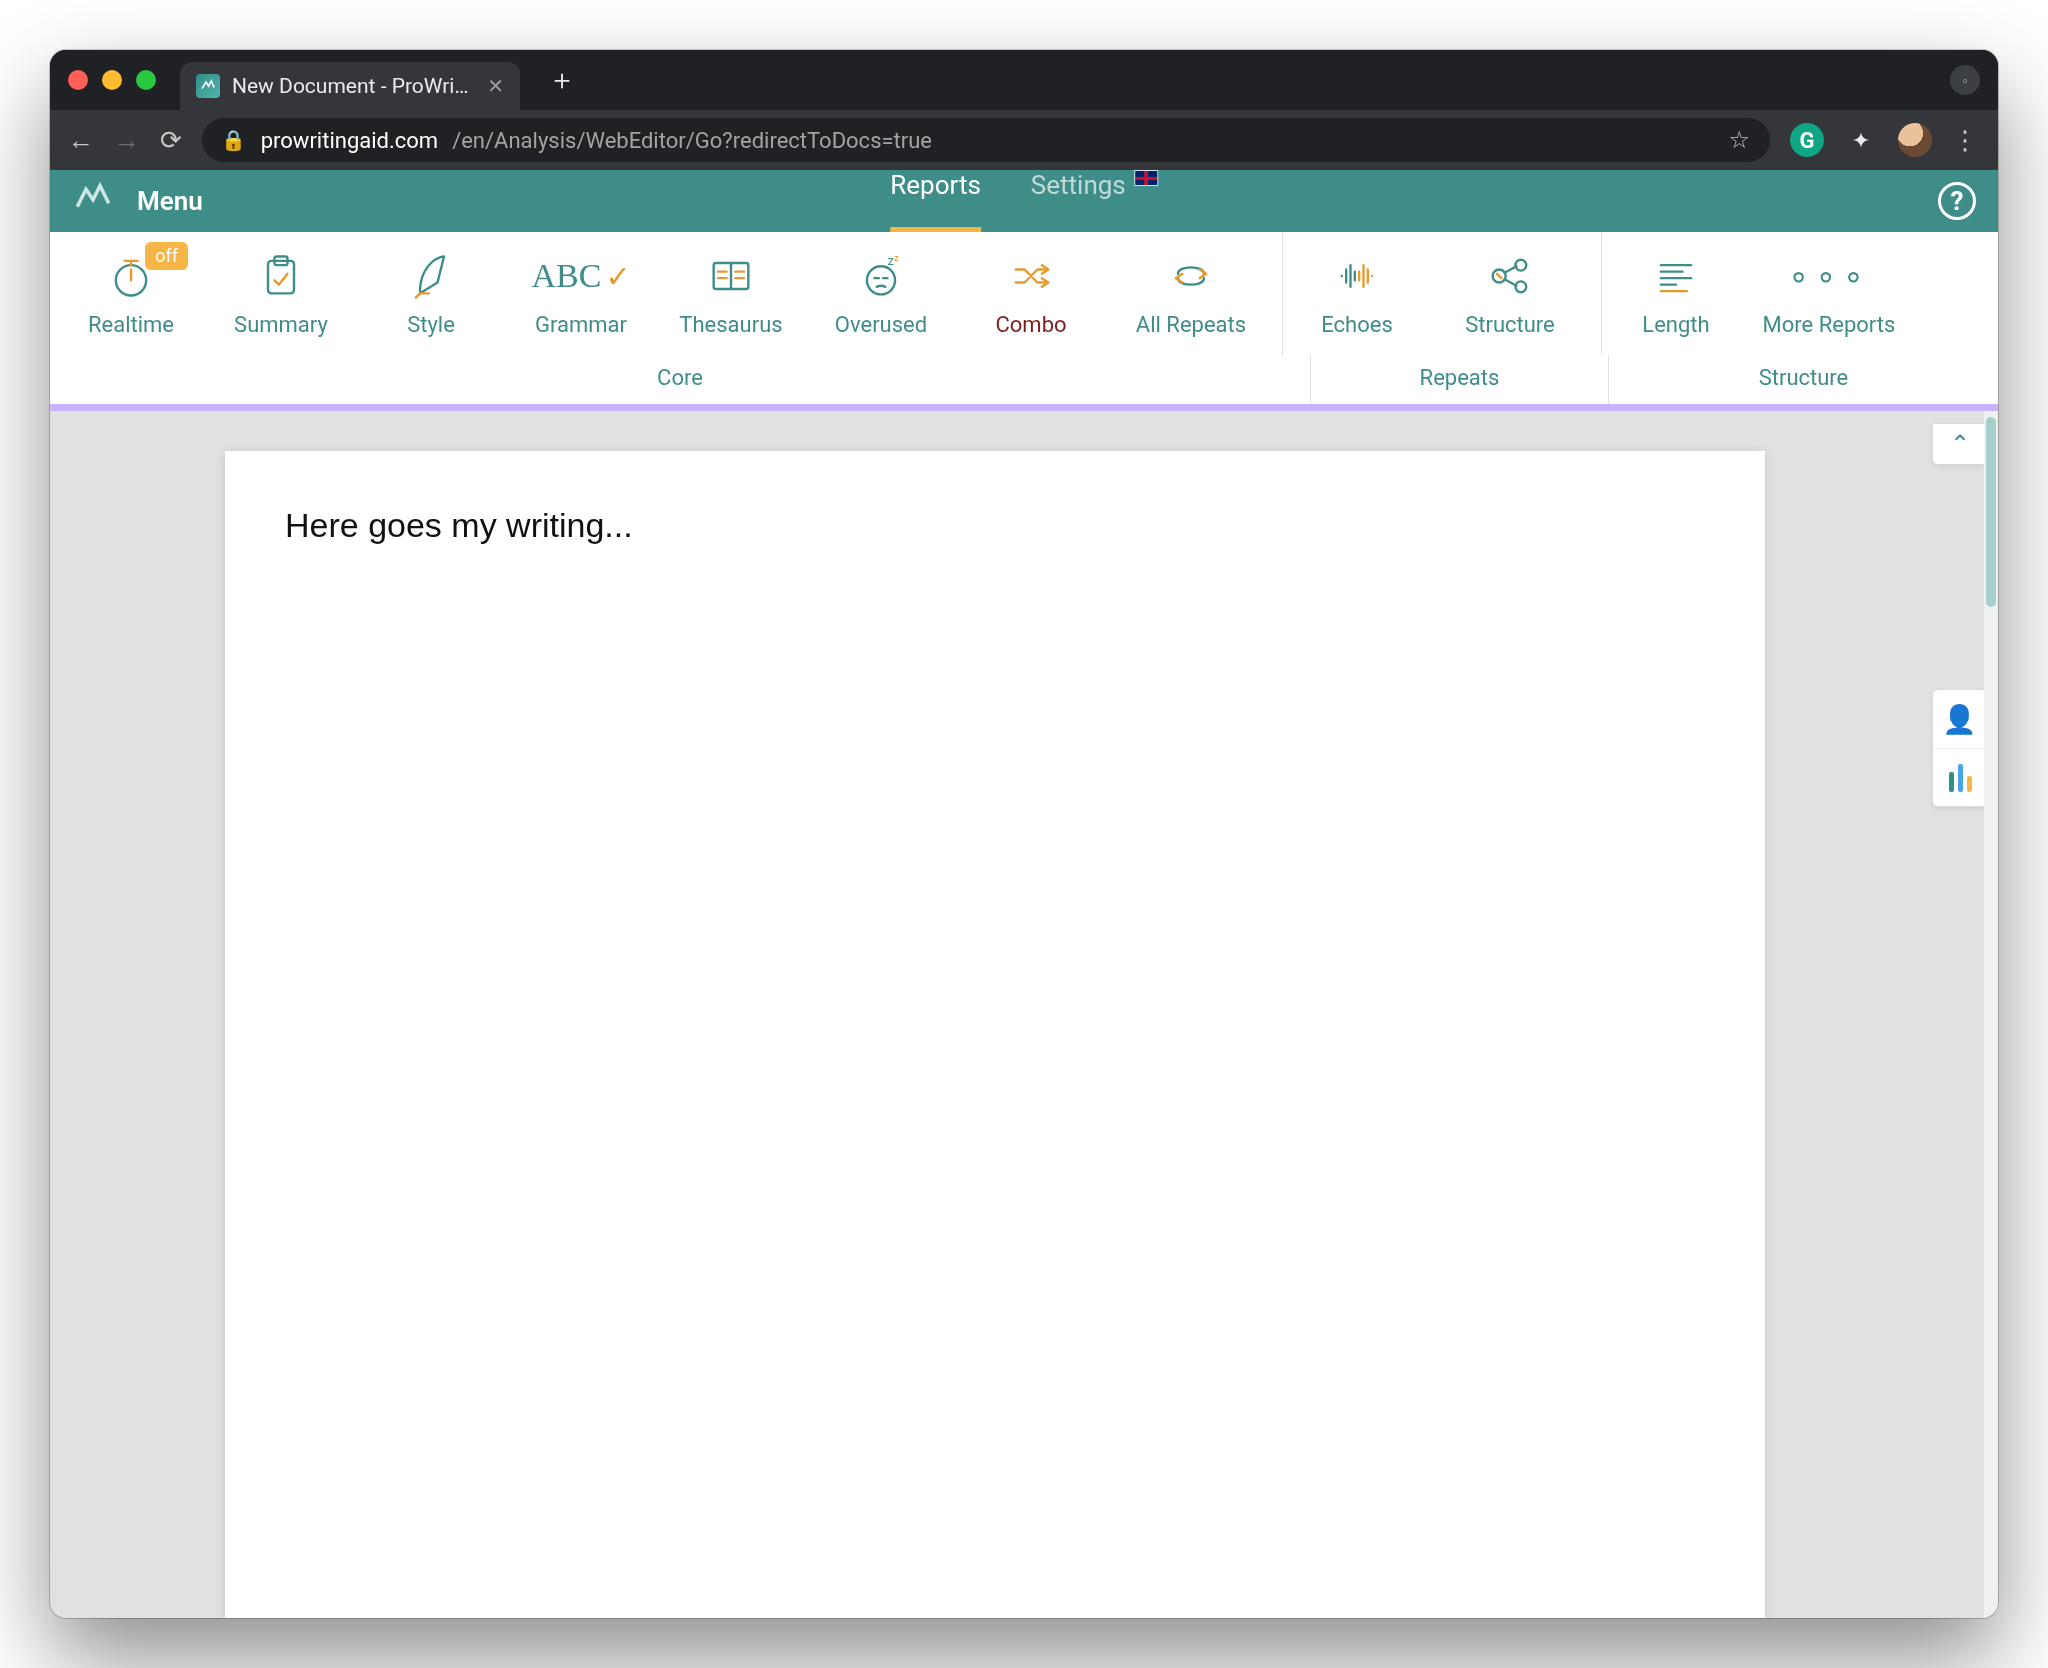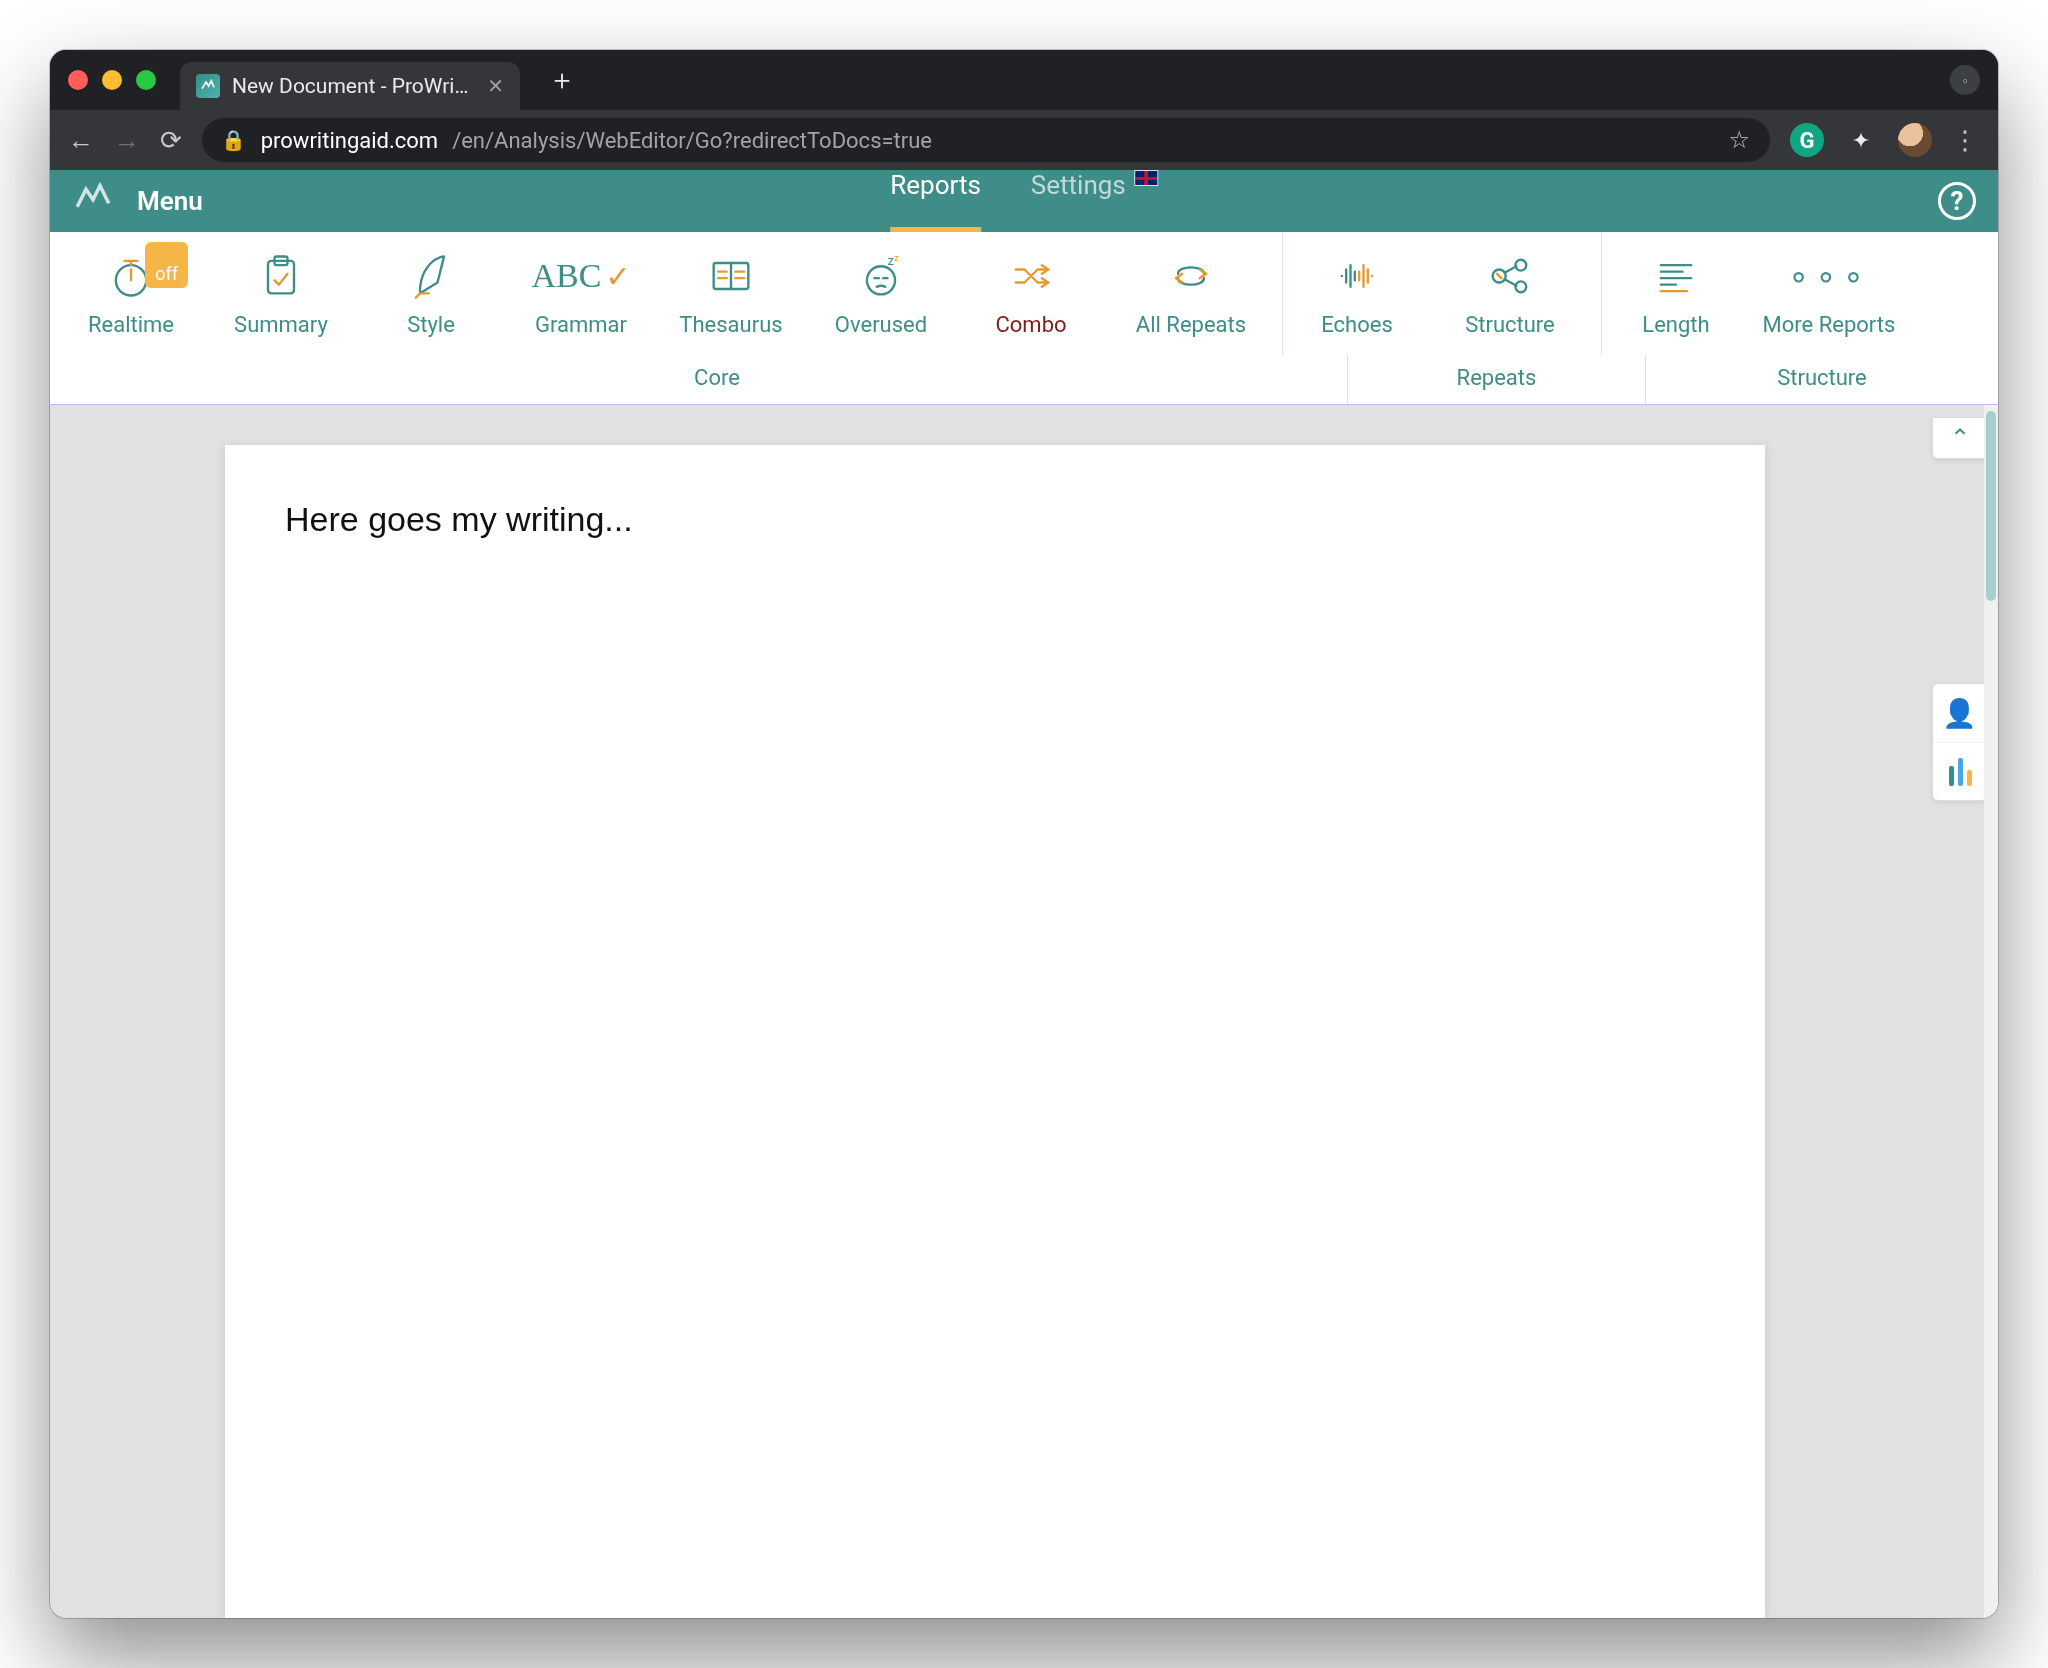--- a/index.html
+++ b/index.html
@@ -205,31 +205,30 @@
     cursor:pointer;
   }
   .tool.narrow { width: 136px; }
   .tool.wider { width: 170px; }
   .tool .icon { height:52px; display:flex; align-items:center; justify-content:center;}
   .tool svg { width:52px; height:52px; stroke:#3f8d89; fill:none; stroke-width:2.2; stroke-linecap:round; stroke-linejoin:round;}
   .tool.orange svg { stroke:#e69a2e; }
   .tool .badge {
     position:absolute; top:-4px; right:18px;
     background:#f5b547; color:#fff; font-size:18px;
-    padding:21px 10px 4px; border-radius:6px;
+    padding:3px 10px 4px; border-radius:6px;
   }
   .tool.abc .abc-text { font-family: "Times New Roman", serif; font-size:34px; color:#3f8d89; display:flex; align-items:center; gap:4px;}
   .tool.abc .chk { color:#e69a2e; font-size:30px; }
   .tool.more .dots { font-size:34px; letter-spacing:6px; color:#3f8d89; line-height:1;}
 
   .group-labels {
     display:flex;
     background:#fff;
-    border-bottom:1px solid #c4b5fd;
-    padding-left:37px;
+    border-bottom:7px solid #c4b5fd;
   }
   .group-label {
     text-align:center;
     color:#3f8d89;
     font-size:22px;
     padding: 10px 0 14px;
   }
   .gl-core { flex: 0 0 1260px; }
   .gl-repeats { flex: 0 0 298px; border-left:1px solid #dbe2e1;}
   .gl-structure { flex:1; border-left:1px solid #dbe2e1;}

